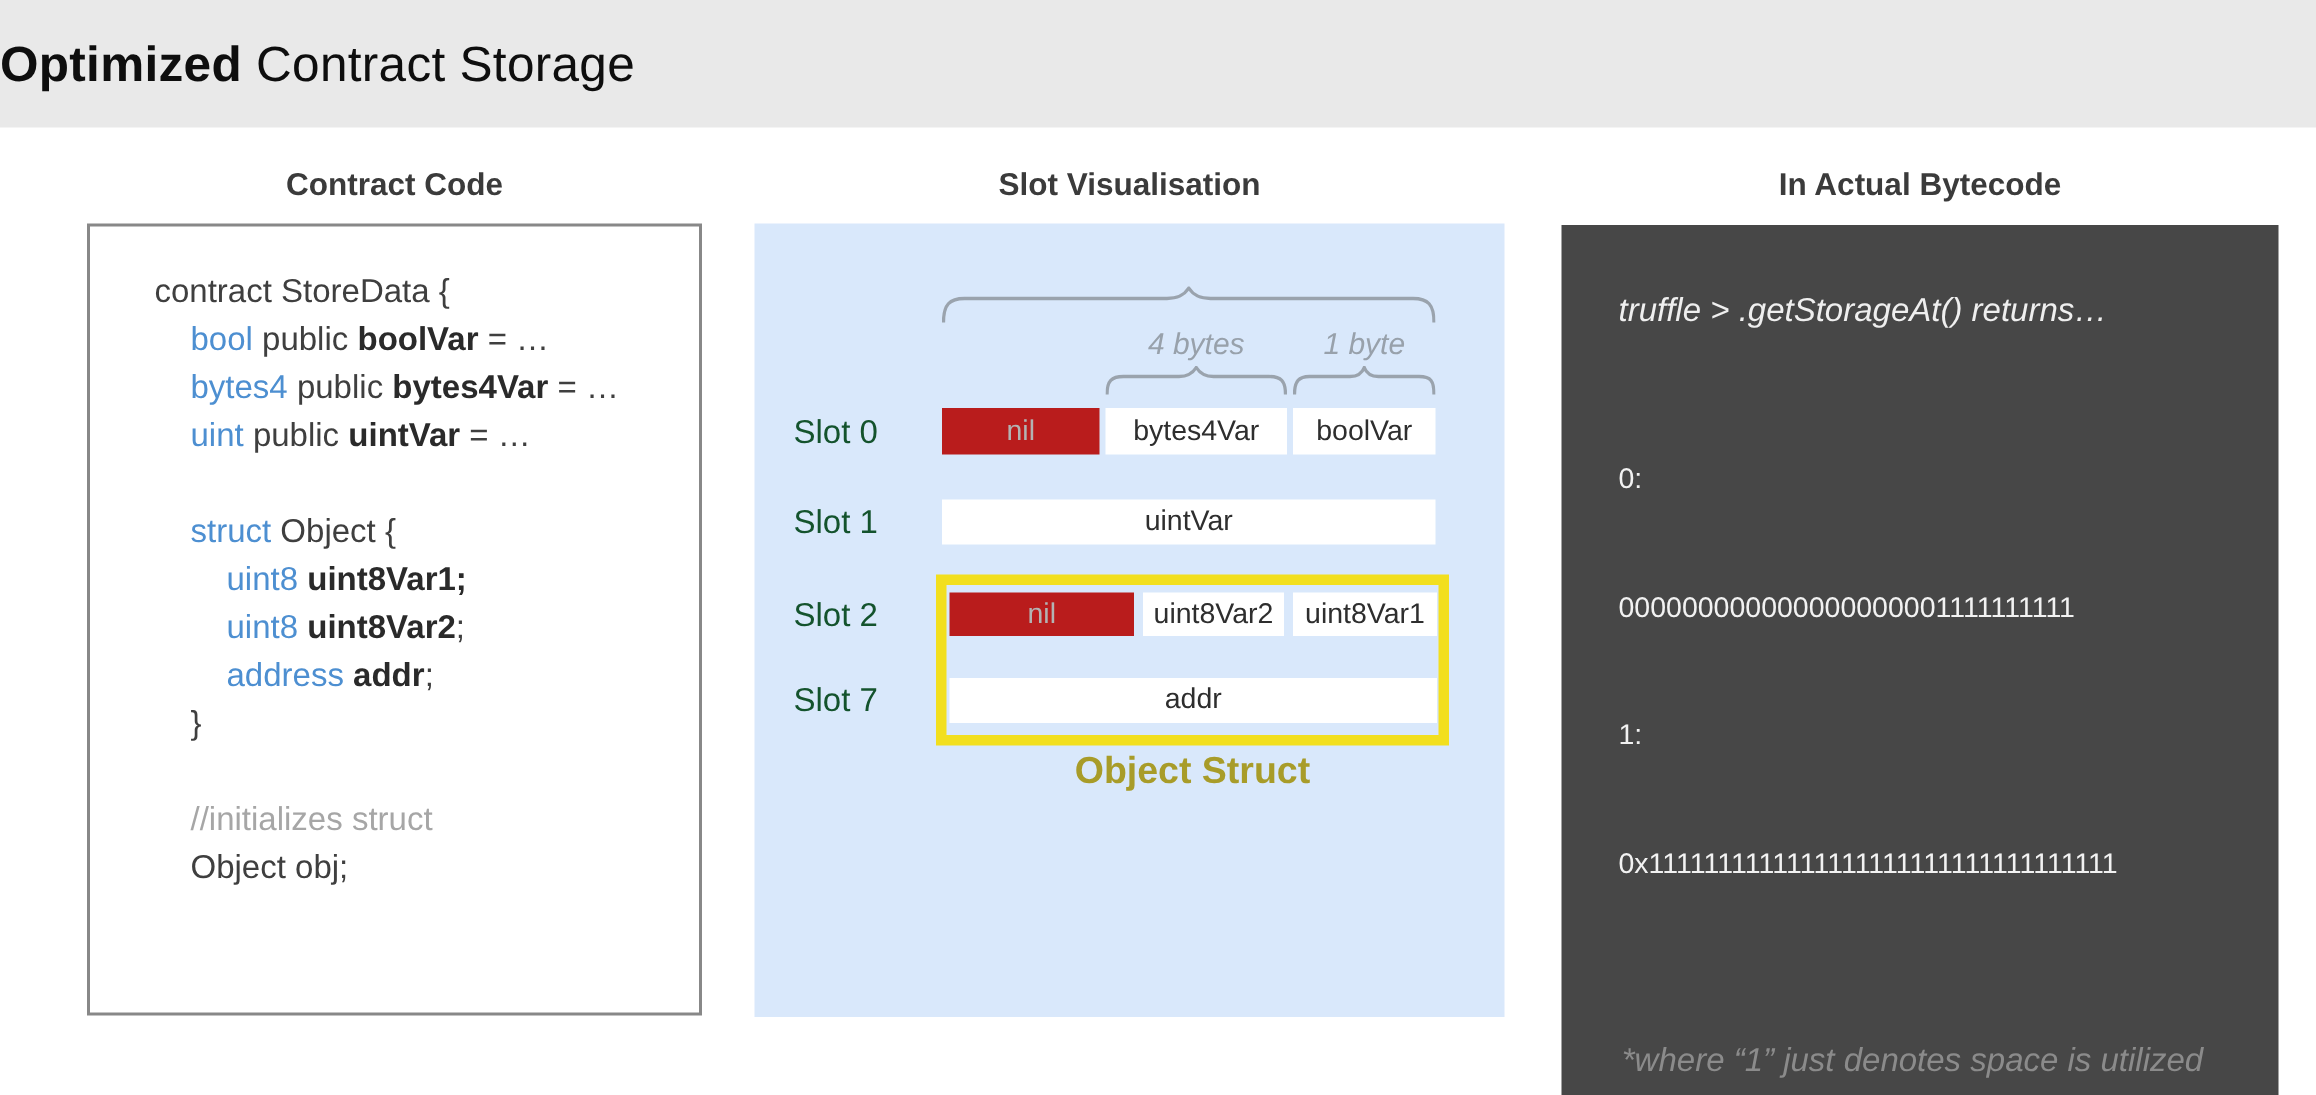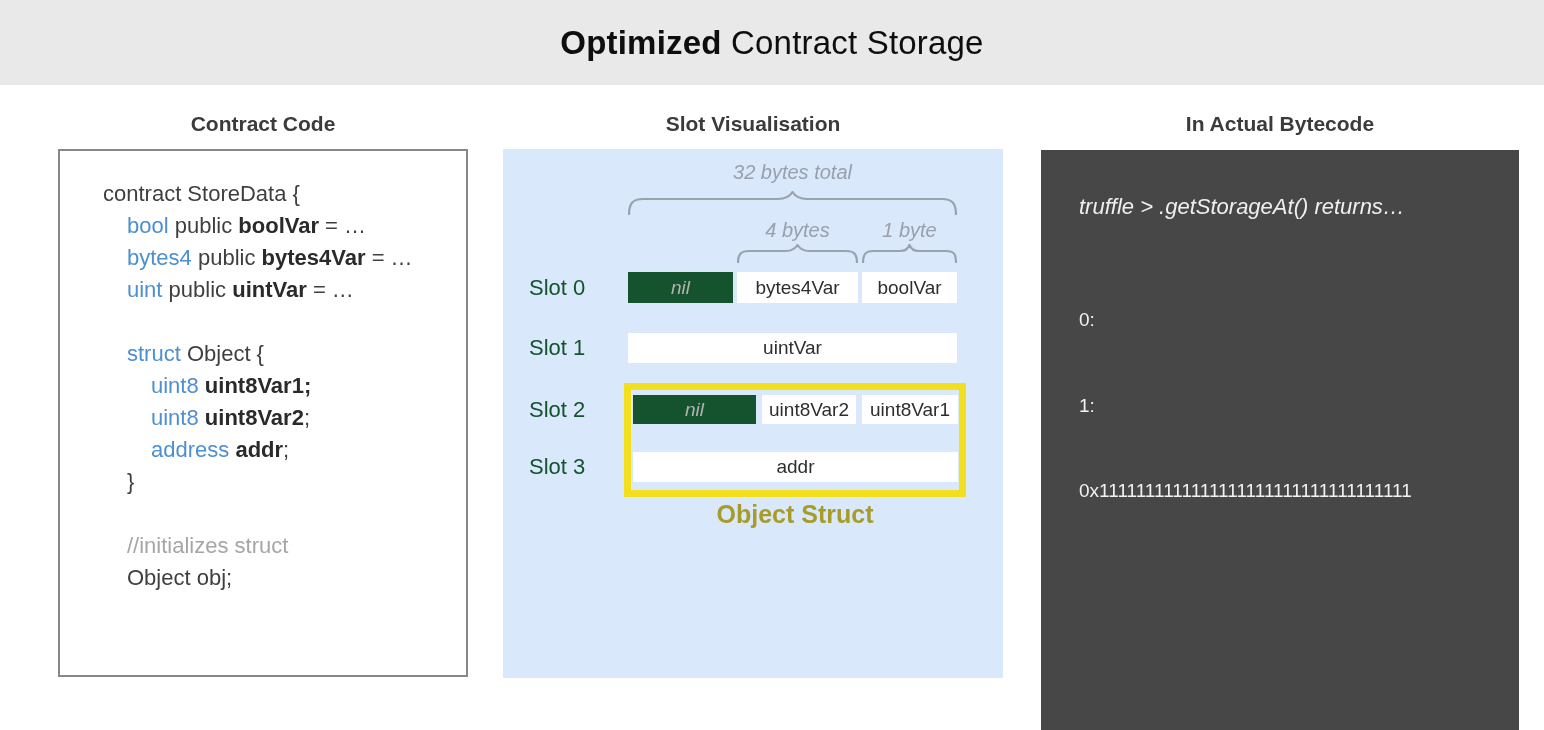--- a/index.html
+++ b/index.html
@@ -4,21 +4,21 @@
 <style>
   html,body { margin:0; padding:0; background:#ffffff; }
   .canvas {
     position:relative; width:1544px; height:730px; background:#ffffff;
     font-family:"Liberation Sans", sans-serif; overflow:hidden;
   }
 
   
   .header {
     position:absolute; left:0; top:0; width:1544px; height:85px;
-    background:#e9e9e9; display:flex; align-items:center; justify-content:center;
+    background:#e9e9e9; display:flex; align-items:center; justify-content:flex-start;
   }
   .title { font-size:33px; color:#0e0e0e; letter-spacing:.2px; }
   .title .t-bold { font-weight:700; }
 
   
   .col-heading {
     position:absolute; top:112px; font-weight:700; font-size:21px;
     color:#3b3b3b; text-align:center;
   }
   .ch-left   { left:58px;   width:410px; }
@@ -59,21 +59,21 @@
   .brace-1b    { left:359px; top:95px; width:95px;  height:19px; }
 
   .slot-label {
     position:absolute; left:26px; width:90px; font-size:22px; color:#14532d;
     display:flex; align-items:center;
   }
   .cell {
     position:absolute; display:flex; align-items:center; justify-content:center;
     font-size:19px; color:#2e2e2e; background:#ffffff;
   }
-  .cell-nil { background:#14532d; color:#b3b3b3; font-style:italic; }
+  .cell-nil { background:#b91c1c; color:#b3b3b3; }
 
   .r0 { top:123px; height:31px; }
   .r1 { top:184px; height:30px; }
   .r2 { top:246px; height:29px; }
   .r3 { top:303px; height:30px; }
   .c-nil0 { left:125px; width:105px; }
   .c-b4   { left:234px; width:121px; }
   .c-bool { left:359px; width:95px;  }
   .c-uint { left:125px; width:329px; }
   .c-nil2 { left:130px; width:123px; }
@@ -120,21 +120,20 @@
   <div class="col-heading ch-mid">Slot Visualisation</div>
   <div class="col-heading ch-left">Contract Code</div>
   <div class="col-heading ch-right">In Actual Bytecode</div>
 
   <div class="code-box">
     <div class="code-block"><div class="code-line indent-0"><span class="seg-plain">contract StoreData {</span></div><div class="code-line indent-1"><span class="seg-kw">bool</span><span class="seg-plain"> public </span><span class="seg-bold">boolVar</span><span class="seg-plain"> = …</span></div><div class="code-line indent-1"><span class="seg-kw">bytes4</span><span class="seg-plain"> public </span><span class="seg-bold">bytes4Var</span><span class="seg-plain"> = …</span></div><div class="code-line indent-1"><span class="seg-kw">uint</span><span class="seg-plain"> public </span><span class="seg-bold">uintVar</span><span class="seg-plain"> = …</span></div><div class="code-line indent-0">&nbsp;</div><div class="code-line indent-1"><span class="seg-kw">struct</span><span class="seg-plain"> Object {</span></div><div class="code-line indent-2"><span class="seg-kw">uint8</span><span class="seg-plain"> </span><span class="seg-bold">uint8Var1;</span></div><div class="code-line indent-2"><span class="seg-kw">uint8</span><span class="seg-plain"> </span><span class="seg-bold">uint8Var2</span><span class="seg-plain">;</span></div><div class="code-line indent-2"><span class="seg-kw">address</span><span class="seg-plain"> </span><span class="seg-bold">addr</span><span class="seg-plain">;</span></div><div class="code-line indent-1"><span class="seg-plain">}</span></div><div class="code-line indent-0">&nbsp;</div><div class="code-line indent-1"><span class="seg-comment">//initializes struct</span></div><div class="code-line indent-1"><span class="seg-plain">Object obj;</span></div></div>
   </div>
 
   <div class="slot-panel">
 
-    <div class="sv-note note-total">32 bytes total</div>
     <svg class="brace brace-total" viewBox="0 0 329 24" preserveAspectRatio="none">
       <path d="M1,24 C1,12 5,8 15,8 L150,8 C158,8 162,5 164.5,1 C167,5 171,8 179,8 L314,8 C324,8 328,12 328,24"></path>
     </svg>
 
     <div class="sv-note note-4b">4 bytes</div>
     <svg class="brace brace-4b" viewBox="0 0 121 19" preserveAspectRatio="none">
       <path d="M1,19 C1,10 4,7 12,7 L49,7 C55,7 58,5 60.5,1 C63,5 66,7 72,7 L109,7 C117,7 120,10 120,19"></path>
     </svg>
 
     <div class="sv-note note-1b">1 byte</div>
@@ -150,36 +149,38 @@
     <div class="slot-label r1">Slot 1</div>
     <div class="cell r1 c-uint">uintVar</div>
 
     <div class="struct-outline"></div>
 
     <div class="slot-label r2">Slot 2</div>
     <div class="cell cell-nil r2 c-nil2">nil</div>
     <div class="cell r2 c-u2">uint8Var2</div>
     <div class="cell r2 c-u1">uint8Var1</div>
 
-    <div class="slot-label r3">Slot 3</div>
+    <div class="slot-label r3">Slot 7</div>
     <div class="cell r3 c-addr">addr</div>
 
     <div class="struct-label">Object Struct</div>
   </div>
 
   <div class="bytecode-panel">
     <div class="truffle-line">truffle &gt; .getStorageAt() returns…</div>
     <div class="bc-lines">
       <div>0:</div>
+      <div>000000000000000000001111111111</div>
       <div>1:</div>
       <div>0x1111111111111111111111111111111111</div>
       
       
       
       
       
       
       
     </div>
   </div>
 
+  <div class="footnote">*where “1” just denotes space is utilized</div>
 
 </div>
 
 </body></html>

